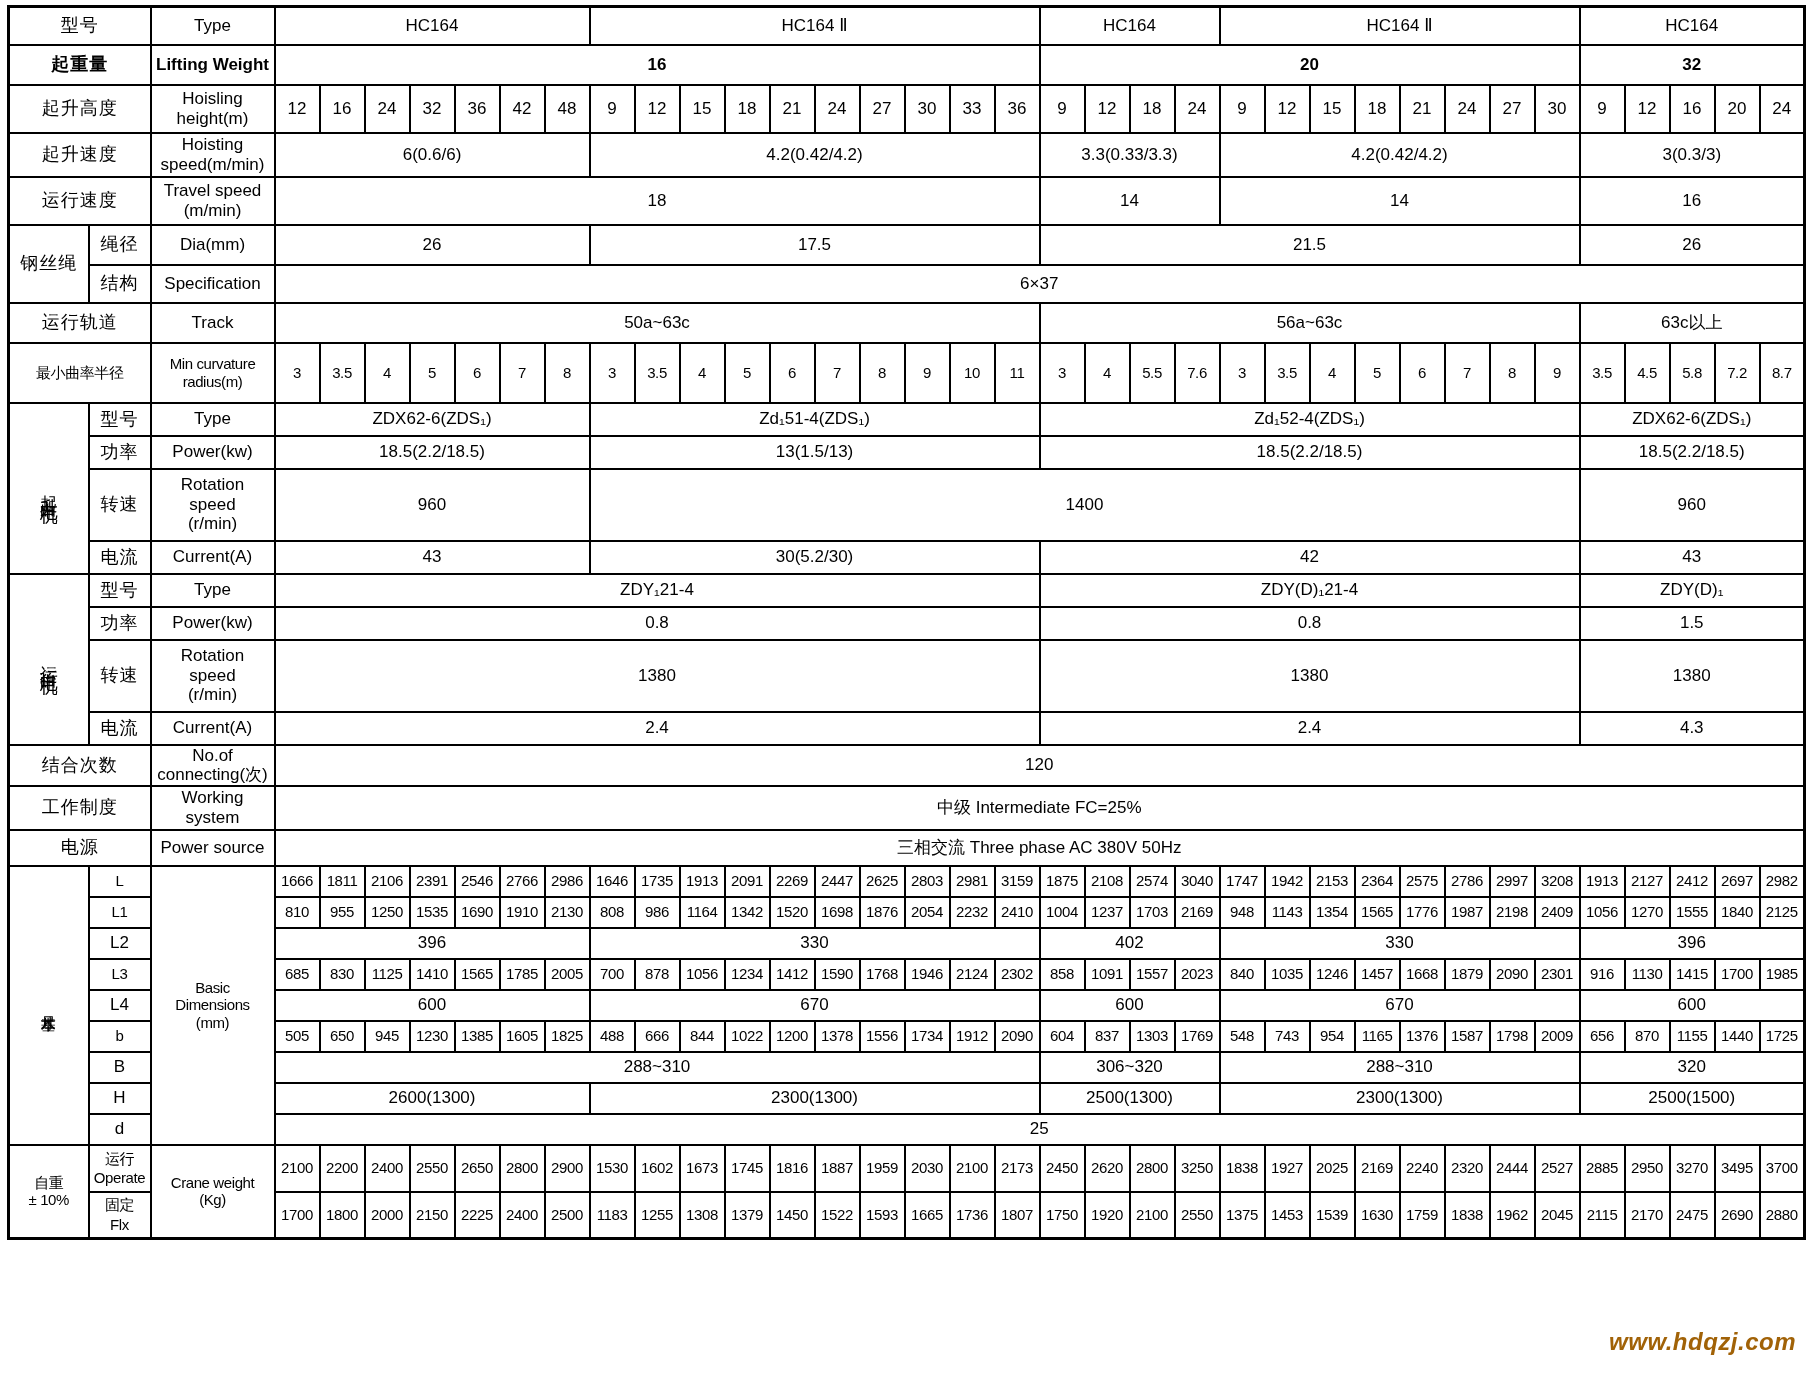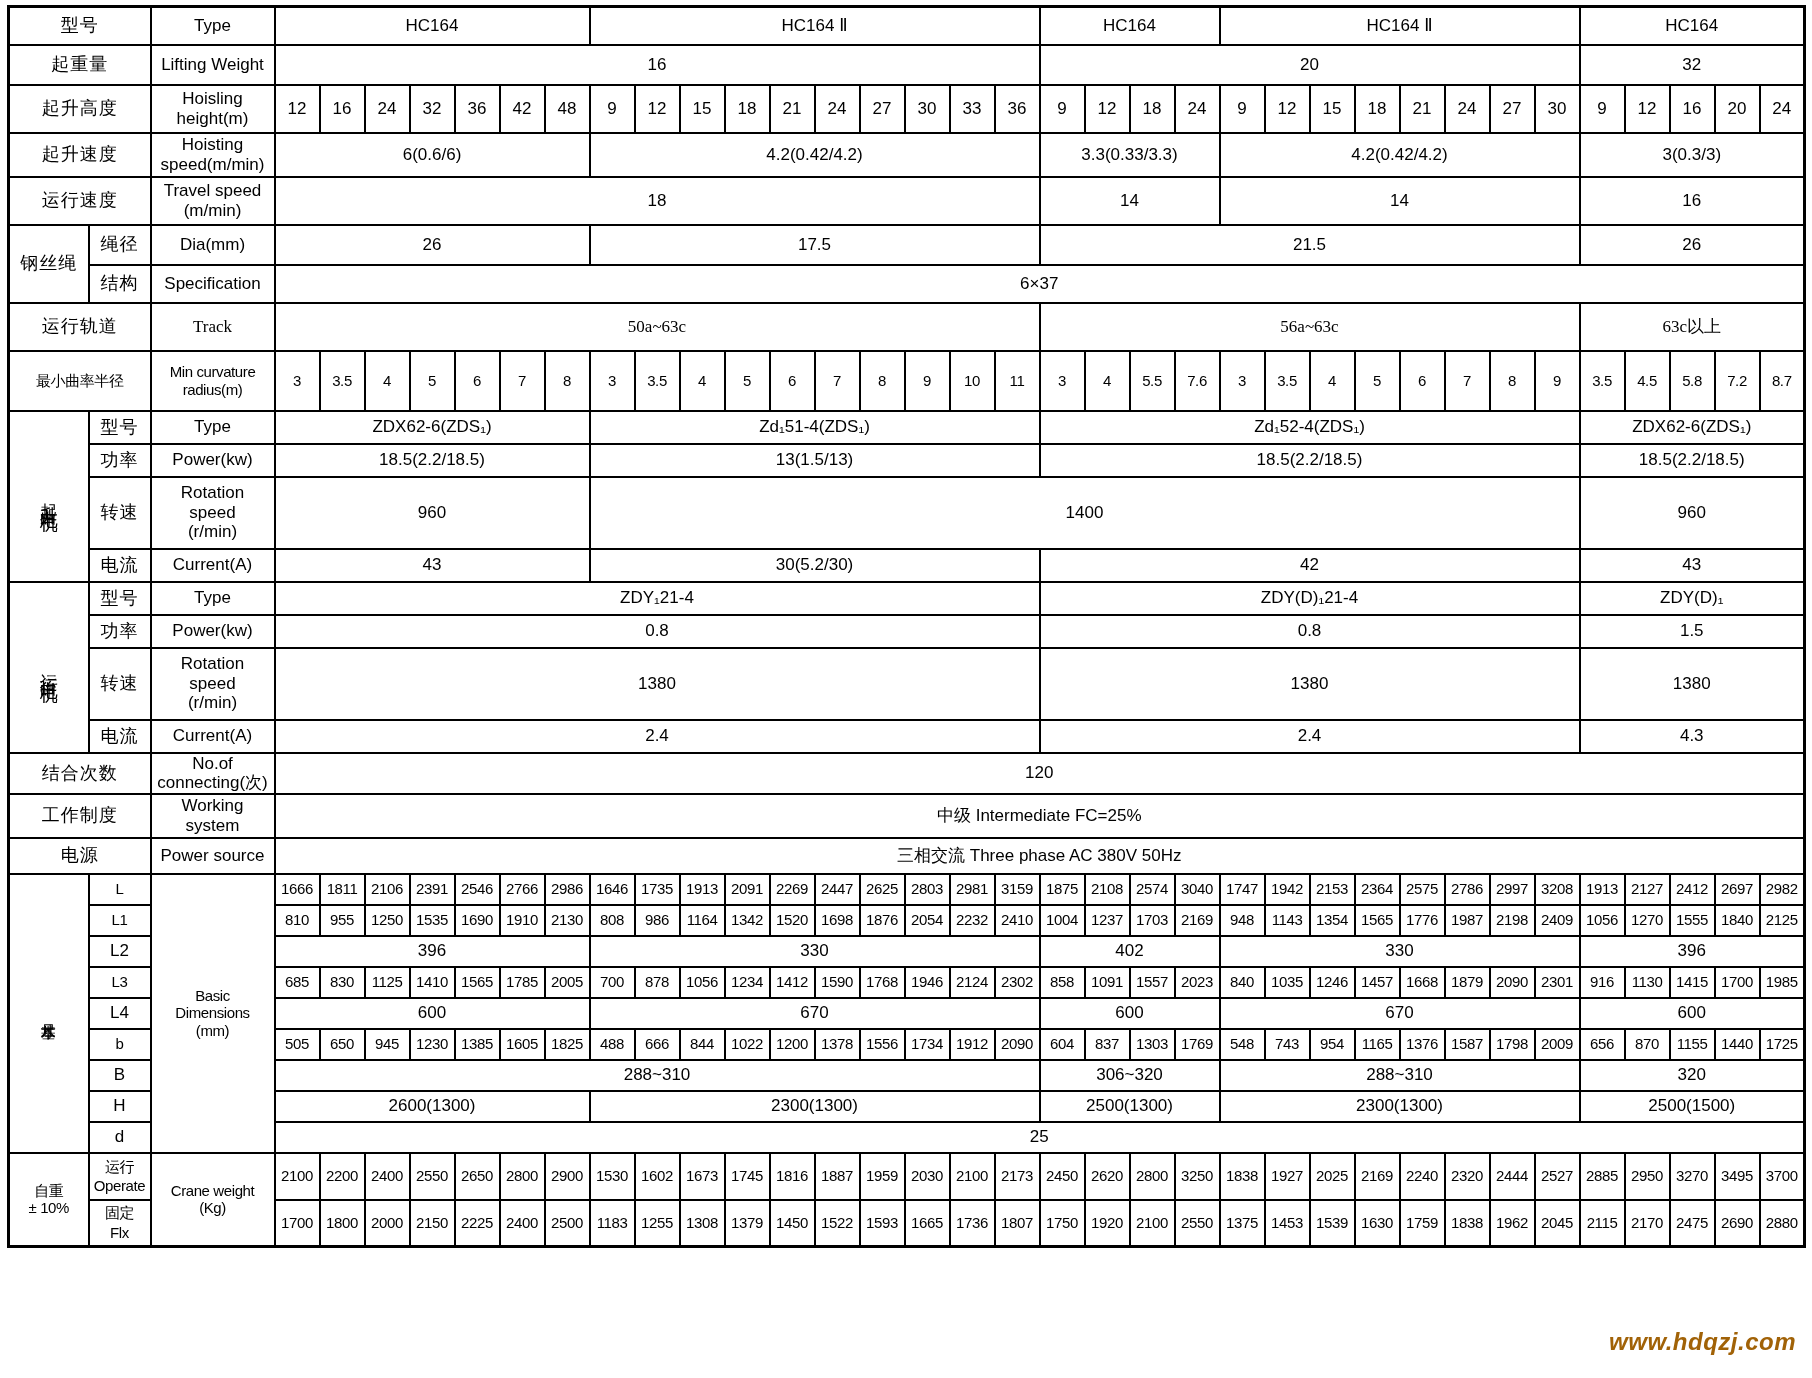--- a/index.html
+++ b/index.html
@@ -83,21 +83,21 @@
   <tbody>
       <tr style="height: 38px;">
         <td colspan="2" class="zh">型号</td>
         <td class="en">Type</td>
         <td colspan="7">HC164</td>
         <td colspan="10">HC164 Ⅱ</td>
         <td colspan="4">HC164</td>
         <td colspan="8">HC164 Ⅱ</td>
         <td colspan="5">HC164</td>
       </tr>
-      <tr style="height: 40px;">
+      <tr style="height: 40px; font-weight: bold;">
         <td colspan="2" class="zh">起重量</td>
         <td class="en">Lifting Weight</td>
         <td colspan="17">16</td>
         <td colspan="12">20</td>
         <td colspan="5">32</td>
       </tr>
       <tr style="height: 48px;">
         <td colspan="2" class="zh">起升高度</td>
         <td class="en">Hoisling
 height(m)</td>
@@ -162,21 +162,21 @@
         <td colspan="7">26</td>
         <td colspan="10">17.5</td>
         <td colspan="12">21.5</td>
         <td colspan="5">26</td>
       </tr>
       <tr style="height: 38px;">
         <td class="zh">结构</td>
         <td class="en">Specification</td>
         <td colspan="34">6×37</td>
       </tr>
-      <tr style="height: 48px; font-family: Liberation Serif, serif;">
+      <tr style="height: 40px;">
         <td colspan="2" class="zh">运行轨道</td>
         <td class="en">Track</td>
         <td colspan="17">50a~63c</td>
         <td colspan="12">56a~63c</td>
         <td colspan="5">63c以上</td>
       </tr>
       <tr class="dense" style="height: 60px;">
         <td colspan="2" class="zh">最小曲率半径</td>
         <td class="en">Min curvature
 radius(m)</td>

